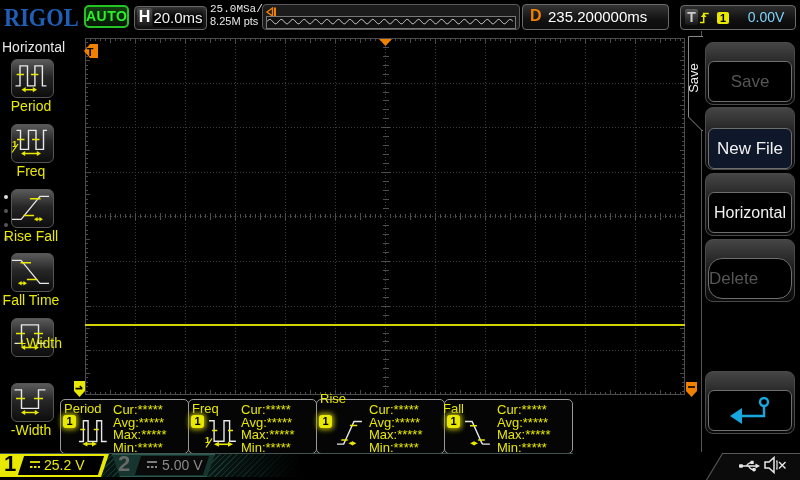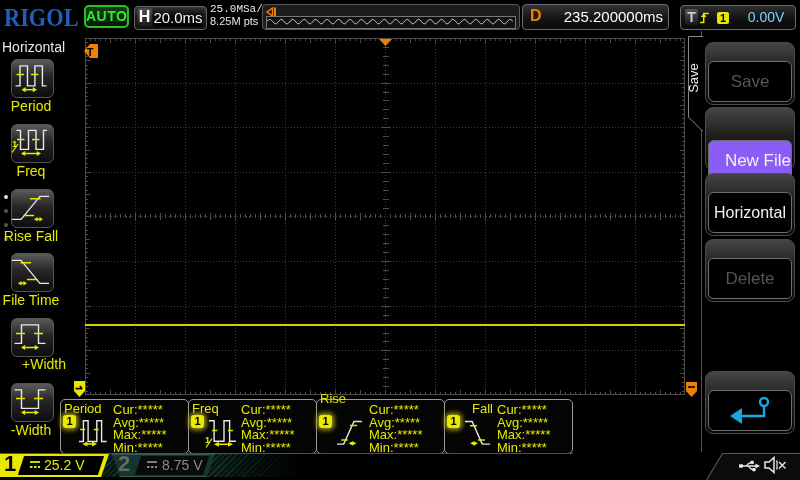--- a/index.html
+++ b/index.html
@@ -37,21 +37,21 @@
   <path d="M9 0.5 L9 9.5" stroke="#f08000" stroke-width="2"></path>
 </svg>
 <div class="abs" style="left:266px;top:16px;width:248px;height:11px;border:1px solid #777;background:#111;"></div>
 <svg class="abs" style="left:267px;top:17px;" width="246" height="9" viewBox="0 0 246 9">
   <path id="sine" fill="none" stroke="#dcdcdc" stroke-width="1" d="M0.0 4.6 L0.6 3.9 L1.2 3.2 L1.8 2.7 L2.5 2.5 L3.1 2.4 L3.7 2.6 L4.3 3.1 L4.9 3.7 L5.5 4.4 L6.2 5.1 L6.8 5.8 L7.4 6.3 L8.0 6.7 L8.6 6.8 L9.2 6.7 L9.8 6.3 L10.5 5.7 L11.1 5.0 L11.7 4.3 L12.3 3.6 L12.9 3.0 L13.5 2.6 L14.1 2.4 L14.8 2.5 L15.4 2.8 L16.0 3.3 L16.6 3.9 L17.2 4.7 L17.8 5.4 L18.4 6.0 L19.1 6.5 L19.7 6.8 L20.3 6.8 L20.9 6.5 L21.5 6.1 L22.1 5.5 L22.8 4.8 L23.4 4.0 L24.0 3.3 L24.6 2.8 L25.2 2.5 L25.8 2.4 L26.4 2.6 L27.1 2.9 L27.7 3.5 L28.3 4.2 L28.9 5.0 L29.5 5.7 L30.1 6.2 L30.8 6.6 L31.4 6.8 L32.0 6.7 L32.6 6.4 L33.2 5.9 L33.8 5.2 L34.4 4.5 L35.1 3.7 L35.7 3.1 L36.3 2.7 L36.9 2.4 L37.5 2.4 L38.1 2.7 L38.7 3.2 L39.4 3.8 L40.0 4.5 L40.6 5.2 L41.2 5.9 L41.8 6.4 L42.4 6.7 L43.0 6.8 L43.7 6.6 L44.3 6.2 L44.9 5.6 L45.5 4.9 L46.1 4.2 L46.7 3.5 L47.4 2.9 L48.0 2.5 L48.6 2.4 L49.2 2.5 L49.8 2.9 L50.4 3.4 L51.0 4.1 L51.7 4.8 L52.3 5.5 L52.9 6.1 L53.5 6.6 L54.1 6.8 L54.7 6.8 L55.4 6.5 L56.0 6.0 L56.6 5.3 L57.2 4.6 L57.8 3.9 L58.4 3.2 L59.0 2.7 L59.7 2.5 L60.3 2.4 L60.9 2.6 L61.5 3.0 L62.1 3.6 L62.7 4.4 L63.3 5.1 L64.0 5.8 L64.6 6.3 L65.2 6.7 L65.8 6.8 L66.4 6.7 L67.0 6.3 L67.7 5.7 L68.3 5.1 L68.9 4.3 L69.5 3.6 L70.1 3.0 L70.7 2.6 L71.3 2.4 L72.0 2.5 L72.6 2.8 L73.2 3.3 L73.8 3.9 L74.4 4.7 L75.0 5.4 L75.6 6.0 L76.3 6.5 L76.9 6.8 L77.5 6.8 L78.1 6.6 L78.7 6.1 L79.3 5.5 L80.0 4.8 L80.6 4.0 L81.2 3.4 L81.8 2.8 L82.4 2.5 L83.0 2.4 L83.6 2.6 L84.3 2.9 L84.9 3.5 L85.5 4.2 L86.1 4.9 L86.7 5.6 L87.3 6.2 L87.9 6.6 L88.6 6.8 L89.2 6.7 L89.8 6.4 L90.4 5.9 L91.0 5.2 L91.6 4.5 L92.2 3.8 L92.9 3.1 L93.5 2.7 L94.1 2.4 L94.7 2.4 L95.3 2.7 L95.9 3.1 L96.6 3.8 L97.2 4.5 L97.8 5.2 L98.4 5.9 L99.0 6.4 L99.6 6.7 L100.2 6.8 L100.9 6.6 L101.5 6.2 L102.1 5.6 L102.7 4.9 L103.3 4.2 L103.9 3.5 L104.5 2.9 L105.2 2.5 L105.8 2.4 L106.4 2.5 L107.0 2.8 L107.6 3.4 L108.2 4.1 L108.9 4.8 L109.5 5.5 L110.1 6.1 L110.7 6.6 L111.3 6.8 L111.9 6.8 L112.5 6.5 L113.2 6.0 L113.8 5.4 L114.4 4.6 L115.0 3.9 L115.6 3.3 L116.2 2.8 L116.8 2.5 L117.5 2.4 L118.1 2.6 L118.7 3.0 L119.3 3.6 L119.9 4.3 L120.5 5.1 L121.2 5.8 L121.8 6.3 L122.4 6.7 L123.0 6.8 L123.6 6.7 L124.2 6.3 L124.8 5.8 L125.5 5.1 L126.1 4.3 L126.7 3.6 L127.3 3.0 L127.9 2.6 L128.5 2.4 L129.2 2.5 L129.8 2.8 L130.4 3.3 L131.0 3.9 L131.6 4.6 L132.2 5.4 L132.8 6.0 L133.5 6.5 L134.1 6.8 L134.7 6.8 L135.3 6.6 L135.9 6.1 L136.5 5.5 L137.1 4.8 L137.8 4.1 L138.4 3.4 L139.0 2.8 L139.6 2.5 L140.2 2.4 L140.8 2.5 L141.4 2.9 L142.1 3.5 L142.7 4.2 L143.3 4.9 L143.9 5.6 L144.5 6.2 L145.1 6.6 L145.8 6.8 L146.4 6.7 L147.0 6.4 L147.6 5.9 L148.2 5.2 L148.8 4.5 L149.4 3.8 L150.1 3.1 L150.7 2.7 L151.3 2.4 L151.9 2.4 L152.5 2.7 L153.1 3.1 L153.8 3.8 L154.4 4.5 L155.0 5.2 L155.6 5.9 L156.2 6.4 L156.8 6.7 L157.4 6.8 L158.1 6.6 L158.7 6.2 L159.3 5.6 L159.9 4.9 L160.5 4.2 L161.1 3.5 L161.7 2.9 L162.4 2.6 L163.0 2.4 L163.6 2.5 L164.2 2.8 L164.8 3.4 L165.4 4.0 L166.1 4.8 L166.7 5.5 L167.3 6.1 L167.9 6.6 L168.5 6.8 L169.1 6.8 L169.7 6.5 L170.4 6.0 L171.0 5.4 L171.6 4.7 L172.2 3.9 L172.8 3.3 L173.4 2.8 L174.0 2.5 L174.7 2.4 L175.3 2.6 L175.9 3.0 L176.5 3.6 L177.1 4.3 L177.7 5.1 L178.3 5.7 L179.0 6.3 L179.6 6.7 L180.2 6.8 L180.8 6.7 L181.4 6.3 L182.0 5.8 L182.7 5.1 L183.3 4.4 L183.9 3.6 L184.5 3.0 L185.1 2.6 L185.7 2.4 L186.3 2.5 L187.0 2.7 L187.6 3.2 L188.2 3.9 L188.8 4.6 L189.4 5.3 L190.0 6.0 L190.7 6.5 L191.3 6.8 L191.9 6.8 L192.5 6.6 L193.1 6.1 L193.7 5.5 L194.3 4.8 L195.0 4.1 L195.6 3.4 L196.2 2.9 L196.8 2.5 L197.4 2.4 L198.0 2.5 L198.6 2.9 L199.3 3.5 L199.9 4.2 L200.5 4.9 L201.1 5.6 L201.7 6.2 L202.3 6.6 L202.9 6.8 L203.6 6.7 L204.2 6.4 L204.8 5.9 L205.4 5.2 L206.0 4.5 L206.6 3.8 L207.3 3.2 L207.9 2.7 L208.5 2.4 L209.1 2.4 L209.7 2.7 L210.3 3.1 L210.9 3.7 L211.6 4.5 L212.2 5.2 L212.8 5.9 L213.4 6.4 L214.0 6.7 L214.6 6.8 L215.2 6.6 L215.9 6.2 L216.5 5.7 L217.1 5.0 L217.7 4.2 L218.3 3.5 L218.9 2.9 L219.6 2.6 L220.2 2.4 L220.8 2.5 L221.4 2.8 L222.0 3.3 L222.6 4.0 L223.2 4.8 L223.9 5.5 L224.5 6.1 L225.1 6.5 L225.7 6.8 L226.3 6.8 L226.9 6.5 L227.6 6.0 L228.2 5.4 L228.8 4.7 L229.4 3.9 L230.0 3.3 L230.6 2.8 L231.2 2.5 L231.9 2.4 L232.5 2.6 L233.1 3.0 L233.7 3.6 L234.3 4.3 L234.9 5.0 L235.5 5.7 L236.2 6.3 L236.8 6.7 L237.4 6.8 L238.0 6.7 L238.6 6.3 L239.2 5.8 L239.8 5.1 L240.5 4.4 L241.1 3.7 L241.7 3.1 L242.3 2.6 L242.9 2.4 L243.5 2.5 L244.2 2.7 L244.8 3.2 L245.4 3.9 L246.0 4.6"></path>
 </svg>
 
 <div class="abs" style="left:522px;top:4px;width:145px;height:24px;border:1px solid #6a6a6a;border-radius:4px;
   background:linear-gradient(180deg,#343434,#121212 60%,#0c0c0c);"></div>
 <div class="abs" style="left:530px;top:6px;width:16px;height:20px;color:#f08000;font-weight:bold;font-size:16px;line-height:20px;">D</div>
-<div class="abs" style="left:548px;top:6px;width:115px;height:20px;color:#fff;font-size:15px;line-height:21px;text-align:right;">235.200000ms</div>
+<div class="abs" style="left:548px;top:6px;width:115px;height:20px;color:#fff;font-size:15px;line-height:21px;text-align:left;">235.200000ms</div>
 
 <div class="abs" style="left:680px;top:5px;width:114px;height:23px;border:1px solid #6a6a6a;border-radius:4px;
   background:linear-gradient(180deg,#2e2e2e,#101010 60%,#0a0a0a);"></div>
 <div class="abs" style="left:685px;top:9px;width:13px;height:16px;background:linear-gradient(180deg,#585858,#161616);
   color:#ccc;font-weight:bold;font-size:14px;line-height:16px;text-align:center;border-radius:2px;">T</div>
 <svg class="abs" style="left:700px;top:12px;" width="10" height="12" viewBox="0 0 10 12">
   <path d="M0 10.5 L3.7 10.5 L3.7 1.5 L8.7 1.5" fill="none" stroke="#e8e800" stroke-width="1.5"></path>
   <path d="M3.7 1.5 L0.8 5 L6.6 5 Z" fill="#e8e800"></path>
 </svg>
 <div class="abs" style="left:717px;top:12px;width:12px;height:12px;background:#e8e800;border-radius:2px;
@@ -102,32 +102,32 @@
 
 <div class="abs" style="left:11px;top:253px;width:41px;height:37px;border-radius:6px;border:1px solid #555;
   background:linear-gradient(180deg,#5a5a5a,#262626 45%,#0d0d0d);"></div>
 <svg class="abs" style="left:11px;top:253px;" width="41" height="37" viewBox="0 0 41 37">
     <path d="M1 7.3 L10.1 7.3 L28.9 30.4 L38 30.4" fill="none" stroke="#e8e8e8" stroke-width="1.3"></path>
     <path d="M9.5 9.8 L20 9.8 M15.9 26.6 L26.4 26.6" stroke="#e8e800" stroke-width="1.5"></path>
     <path d="M9 30.2 L14 30.2" stroke="#e8e800" stroke-width="1.4"></path>
     <path d="M7 30.2 L10.6 28.0 L10.6 32.4 Z" fill="#e8e800"></path>
     <path d="M16 30.2 L12.4 28.0 L12.4 32.4 Z" fill="#e8e800"></path>
   </svg>
-<div class="abs yel" style="left:0px;top:293px;width:62px;height:15px;font-size:14px;line-height:15px;text-align:center;">File Time</div>
+<div class="abs yel" style="left:0px;top:293px;width:62px;height:15px;font-size:14px;line-height:15px;text-align:center;">Fall Time</div>
 
 <div class="abs" style="left:11px;top:318px;width:41px;height:37px;border-radius:6px;border:1px solid #555;
   background:linear-gradient(180deg,#5a5a5a,#262626 45%,#0d0d0d);"></div>
 <svg class="abs" style="left:11px;top:318px;" width="41" height="37" viewBox="0 0 41 37">
     <path d="M3.5 25.4 L10.5 25.4 L10.5 6.9 L27.5 6.9 L27.5 25.4 L34.5 25.4" fill="none" stroke="#e8e8e8" stroke-width="1.4"></path>
     <path d="M5 15.5 L14 15.5 M23 15.5 L32 15.5" stroke="#e8e800" stroke-width="1.5"></path>
     <path d="M12 29.5 L26 29.5" stroke="#e8e800" stroke-width="1.5"></path>
     <path d="M10 29.5 L14.2 26.9 L14.2 32.1 Z" fill="#e8e800"></path>
     <path d="M28 29.5 L23.8 26.9 L23.8 32.1 Z" fill="#e8e800"></path>
   </svg>
-<div class="abs yel" style="left:0px;top:357px;width:62px;height:15px;font-size:14px;line-height:15px;text-align:left;margin-left:22px;">+Width</div>
+<div class="abs yel" style="left:0px;top:336px;width:62px;height:15px;font-size:14px;line-height:15px;text-align:right;">+Width</div>
 
 <div class="abs" style="left:11px;top:383px;width:41px;height:37px;border-radius:6px;border:1px solid #555;
   background:linear-gradient(180deg,#5a5a5a,#262626 45%,#0d0d0d);"></div>
 <svg class="abs" style="left:11px;top:383px;" width="41" height="37" viewBox="0 0 41 37">
     <path d="M3.5 6.9 L10.5 6.9 L10.5 25.4 L27.5 25.4 L27.5 6.9 L34.5 6.9" fill="none" stroke="#e8e8e8" stroke-width="1.4"></path>
     <path d="M5 15.5 L14 15.5 M23 15.5 L32 15.5" stroke="#e8e800" stroke-width="1.5"></path>
     <path d="M12 29.5 L26 29.5" stroke="#e8e800" stroke-width="1.5"></path>
     <path d="M10 29.5 L14.2 26.9 L14.2 32.1 Z" fill="#e8e800"></path>
     <path d="M28 29.5 L23.8 26.9 L23.8 32.1 Z" fill="#e8e800"></path>
   </svg>
@@ -209,21 +209,21 @@
   <path d="M13.5 25.3 L17.4 25.3" stroke="#e8e800" stroke-width="1.6"></path>
   <path d="M11.5 25.3 L15.7 23.2 L15.7 27.4 Z" fill="#e8e800"></path>
   <path d="M19.4 25.3 L15.2 23.2 L15.2 27.4 Z" fill="#e8e800"></path>
 </svg>
 <div class="abs yel" style="left:369px;top:402px;font-size:13px;">Cur:*****</div>
 <div class="abs yel" style="left:369px;top:415px;font-size:13px;">Avg:*****</div>
 <div class="abs yel" style="left:369px;top:427px;font-size:13px;">Max:*****</div>
 <div class="abs yel" style="left:369px;top:440px;font-size:13px;">Min:*****</div>
 
 <div class="abs" style="left:444px;top:399px;width:127px;height:53px;border:1px solid #999;border-radius:5px;background:#050505;"></div>
-<div class="abs yel" style="left:472px;top:401px;font-size:13px;">Fall</div>
+<div class="abs yel" style="left:443px;top:401px;font-size:13px;">Fall</div>
 <div class="abs" style="left:447px;top:415px;width:13px;height:13px;background:#e8e800;border-radius:3px;box-shadow:0 0 5px 2px #a3a30c;
   color:#000;font-weight:bold;font-size:11px;line-height:13px;text-align:center;">1</div>
 <svg class="abs" style="left:465px;top:418px;" width="28" height="29" viewBox="0 0 28 29">
   <path d="M0 3.5 L7.1 3.5 L16.8 25 L17.8 26.1 L24.9 26.1" fill="none" stroke="#e8e8e8" stroke-width="1.4"></path>
   <path d="M5 7.7 L11.9 7.7 M13 22.1 L19.8 22.1" stroke="#e8e800" stroke-width="1.5"></path>
   <path d="M7.1 25.3 L11 25.3" stroke="#e8e800" stroke-width="1.6"></path>
   <path d="M5.1 25.3 L9.3 23.2 L9.3 27.4 Z" fill="#e8e800"></path>
   <path d="M13 25.3 L8.8 23.2 L8.8 27.4 Z" fill="#e8e800"></path>
 </svg>
 <div class="abs yel" style="left:497px;top:402px;font-size:13px;">Cur:*****</div>
@@ -239,32 +239,32 @@
 <div class="abs" style="left:664px;top:70px;width:60px;height:16px;color:#eee;font-size:13px;
   transform:rotate(-90deg);transform-origin:center;line-height:16px;text-align:center;white-space:nowrap;">Save</div>
 
 <div class="abs" style="left:705px;top:42px;width:88px;height:61px;border-radius:8px;border:1px solid #4a4a4a;
   background:linear-gradient(180deg,#454545,#1e1e1e 45%,#0a0a0a);"></div>
 <div class="abs" style="left:708px;top:61px;width:82px;height:39px;border-radius:6px;border:1px solid #6e6e6e;background:#000;
   color:#555;font-size:17px;line-height:39px;text-align:center;">Save</div>
 
 <div class="abs" style="left:705px;top:107px;width:88px;height:61px;border-radius:8px;border:1px solid #4a4a4a;
   background:linear-gradient(180deg,#454545,#1e1e1e 45%,#0a0a0a);"></div>
-<div class="abs" style="left:708px;top:140px;width:82px;height:39px;border-radius:6px;border:1px solid #6e6e6e;background:#8b5cf6;
-  color:#f2f2f2;font-size:17px;line-height:39px;text-align:right;">New File</div>
+<div class="abs" style="left:708px;top:128px;width:82px;height:39px;border-radius:6px;border:1px solid #6e6e6e;background:#0f172a;
+  color:#f2f2f2;font-size:17px;line-height:39px;text-align:center;">New File</div>
 
 <div class="abs" style="left:705px;top:173px;width:88px;height:61px;border-radius:8px;border:1px solid #4a4a4a;
   background:linear-gradient(180deg,#454545,#1e1e1e 45%,#0a0a0a);"></div>
 <div class="abs" style="left:708px;top:192px;width:82px;height:39px;border-radius:6px;border:1px solid #6e6e6e;background:#000;
   color:#f2f2f2;font-size:16px;line-height:39px;text-align:center;">Horizontal</div>
 
 <div class="abs" style="left:705px;top:239px;width:88px;height:61px;border-radius:8px;border:1px solid #4a4a4a;
   background:linear-gradient(180deg,#454545,#1e1e1e 45%,#0a0a0a);"></div>
-<div class="abs" style="left:708px;top:258px;width:82px;height:39px;border-radius:5px;border:1px solid #6e6e6e;background:#000;
-  color:#555;font-size:17px;line-height:39px;text-align:center;">Delete</div>
+<div class="abs" style="left:708px;top:258px;width:82px;height:39px;border-radius:14px;border:1px solid #6e6e6e;background:#000;
+  color:#555;font-size:17px;line-height:39px;">Delete</div>
 
 <div class="abs" style="left:705px;top:371px;width:88px;height:61px;border-radius:8px;border:1px solid #4a4a4a;
   background:linear-gradient(180deg,#454545,#1e1e1e 45%,#0a0a0a);"></div>
 <div class="abs" style="left:708px;top:390px;width:82px;height:39px;border-radius:6px;border:1px solid #6e6e6e;background:#000;"></div>
 <svg class="abs" style="left:728px;top:396px;" width="44" height="28" viewBox="0 0 44 28">
   <circle cx="36" cy="6" r="4" fill="none" stroke="#18a8e0" stroke-width="2.4"></circle>
   <path d="M36 10 L36 20 L12 20" fill="none" stroke="#18a8e0" stroke-width="2.4"></path>
   <path d="M14 12 L14 28 L2 20 Z" fill="#18a8e0"></path>
 </svg>
 
@@ -286,21 +286,21 @@
 <div class="abs" style="left:44px;top:457px;width:52px;height:17px;color:#e8e800;font-size:14px;line-height:17px;">25.2 V</div>
 
 <div class="abs" style="left:112px;top:454px;width:103px;height:23px;background:#16352e;border:1px solid #2c5a50;box-sizing:border-box;
   clip-path:polygon(0 0,103px 0,95px 23px,8px 23px);"></div>
 <div class="abs" style="left:118px;top:452px;width:14px;height:24px;color:#686868;font-weight:bold;font-size:22px;line-height:24px;">2</div>
 <div class="abs" style="left:138px;top:456px;width:68px;height:19px;background:#0a0a0a;transform:skewX(-18deg);"></div>
 <svg class="abs" style="left:146px;top:460px;" width="12" height="10" viewBox="0 0 12 10">
   <path d="M1 2 L11 2" stroke="#888" stroke-width="1.8"></path>
   <path d="M1 7 L3.5 7 M5 7 L7.5 7 M9 7 L11 7" stroke="#888" stroke-width="1.8"></path>
 </svg>
-<div class="abs" style="left:162px;top:457px;width:48px;height:17px;color:#8a8a8a;font-size:14px;line-height:17px;">8.75 V</div>
+<div class="abs" style="left:162px;top:457px;width:48px;height:17px;color:#8a8a8a;font-size:14px;line-height:17px;">5.00 V</div>
 
 <svg class="abs" style="left:700px;top:450px;" width="100" height="30" viewBox="0 0 100 30">
   <path d="M6.5 30 L22.5 3.5 L100 3.5 L100 30 Z" fill="#0b0b0b" stroke="none"></path>
   <path d="M6.5 30 L22.5 3.5 L100 3.5" fill="none" stroke="#585858" stroke-width="1.1"></path>
 </svg>
 
 <svg class="abs" style="left:739px;top:460px;" width="21" height="12" viewBox="0 0 21 12">
   <rect x="0" y="4.2" width="4" height="3.6" rx="1" fill="#e8e8e8"></rect>
   <path d="M4 6 L17.5 6" stroke="#e8e8e8" stroke-width="1.5"></path>
   <path d="M7.5 6 Q9.5 2.6 12 2.6" stroke="#e8e8e8" stroke-width="1.3" fill="none"></path>

